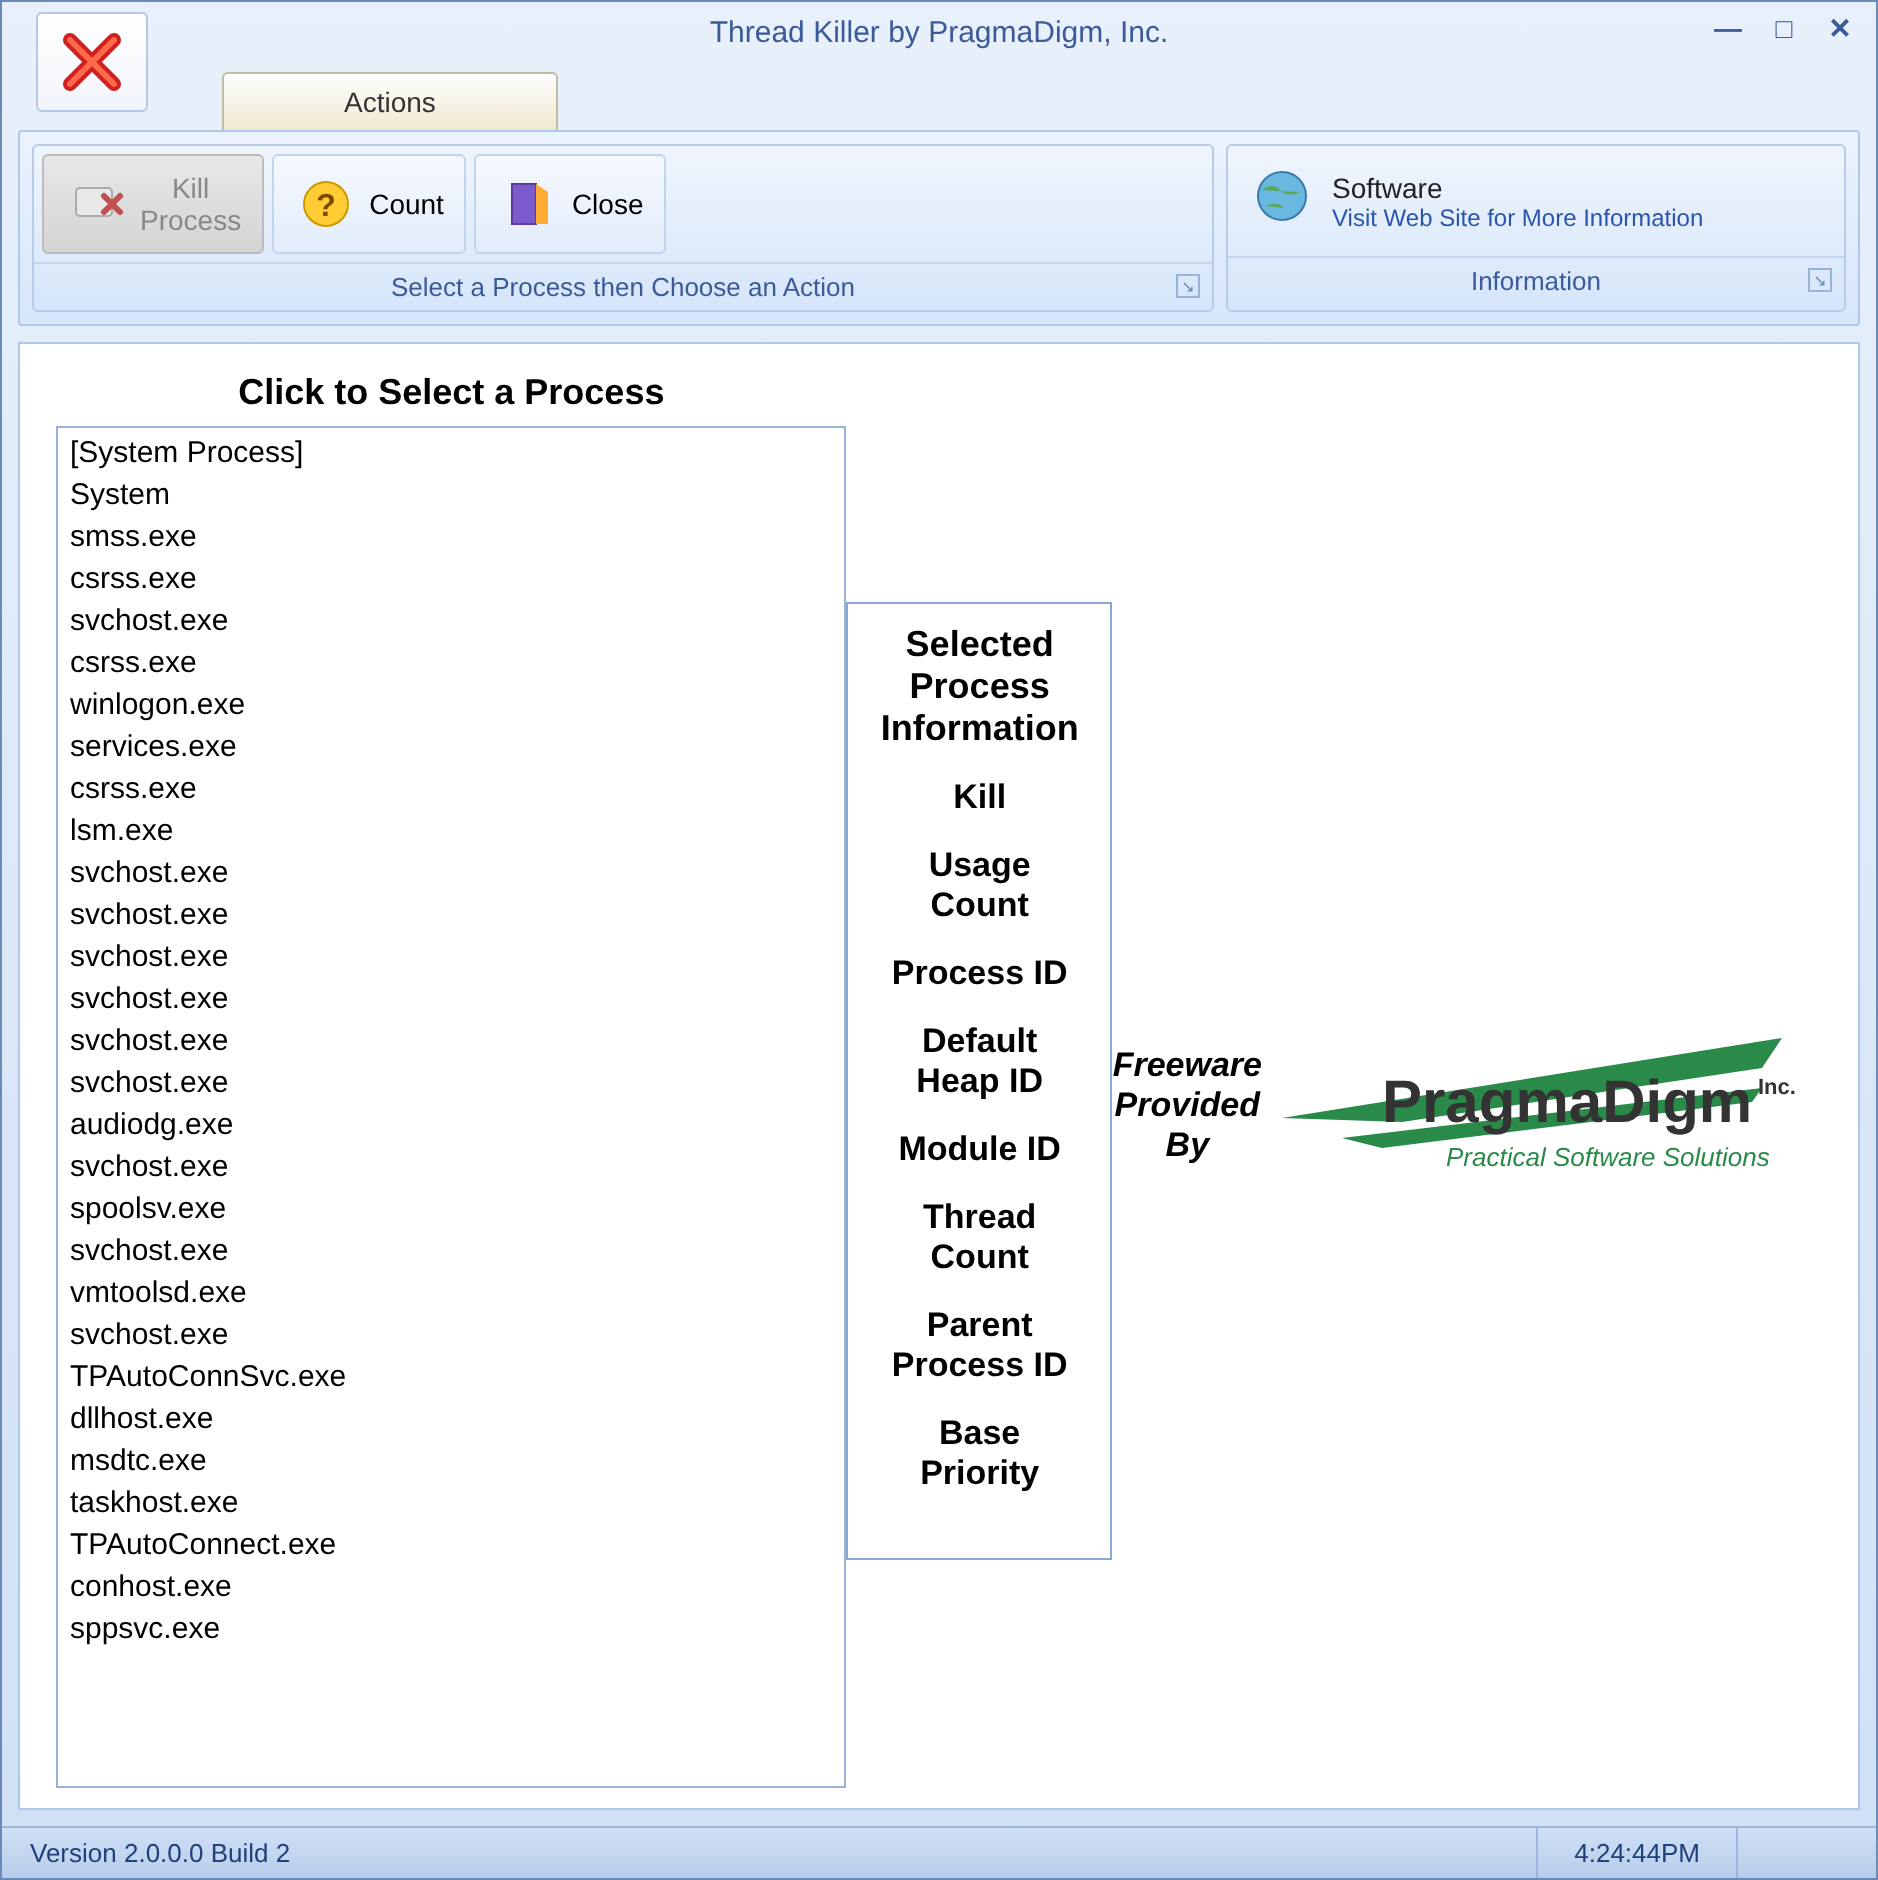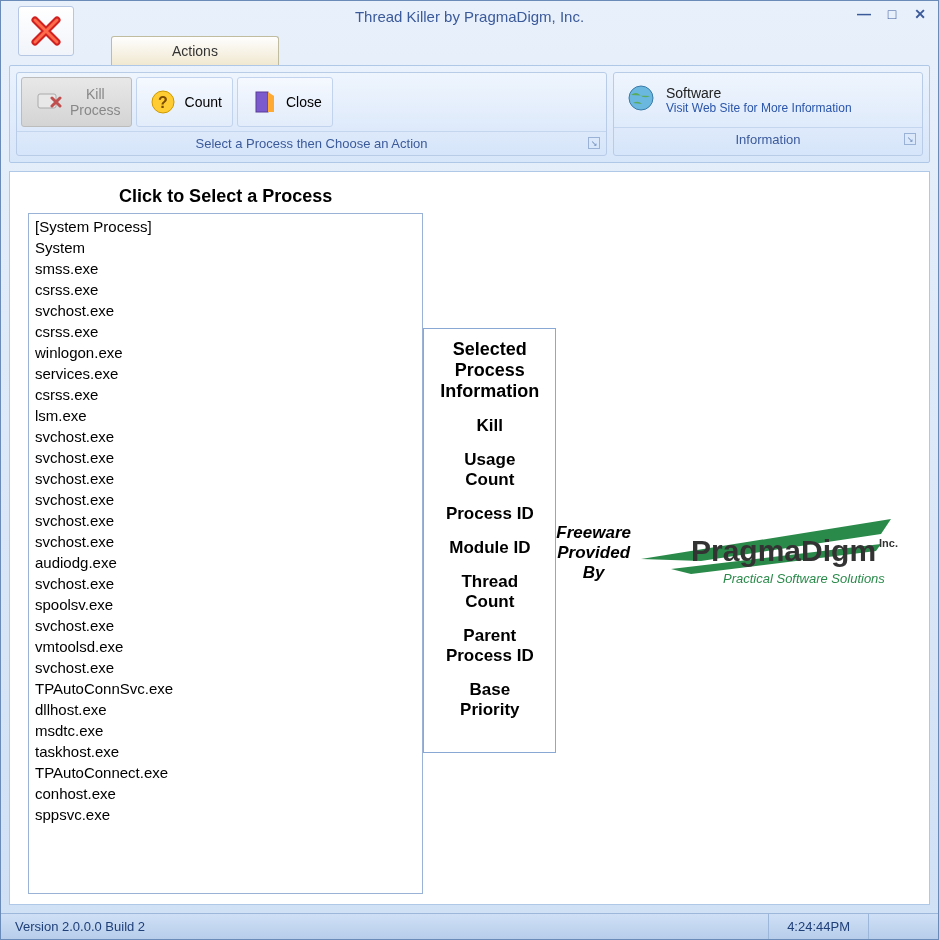--- a/index.html
+++ b/index.html
@@ -354,20 +354,21 @@
           <div>sppsvc.exe</div>
         </div>
     </div>
     <div class="right-col">
       <div class="info-panel">
         <h3>Selected Process Information</h3>
         <div id="info-fields">
             <div class="field">Kill</div>
             <div class="field">Usage Count</div>
             <div class="field">Process ID</div>
+            <div class="field">Default Heap ID</div>
             <div class="field">Module ID</div>
             <div class="field">Thread Count</div>
             <div class="field">Parent Process ID</div>
             <div class="field">Base Priority</div>
           </div>
       </div>
       <div class="freeware">Freeware Provided By</div>
       <div class="logo">
         <svg width="280" height="90" viewBox="0 0 280 90">
           <path d="M10 60 L260 20 L250 35 L70 62 Z" fill="#2a8a4a"></path>

